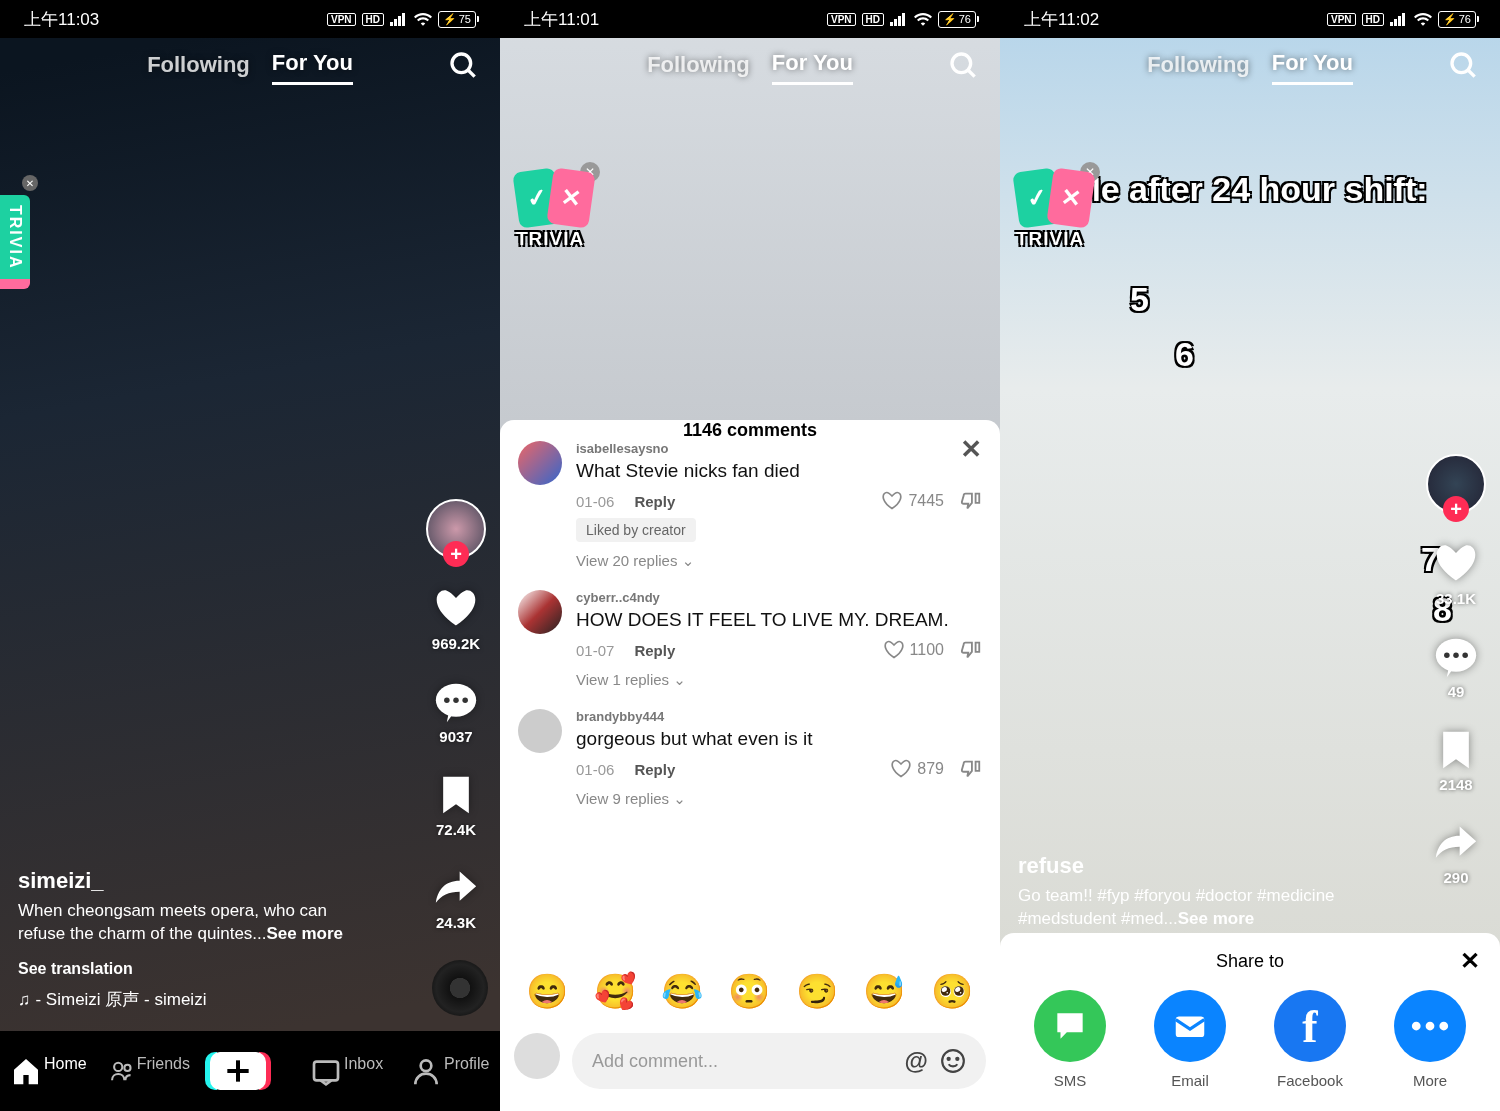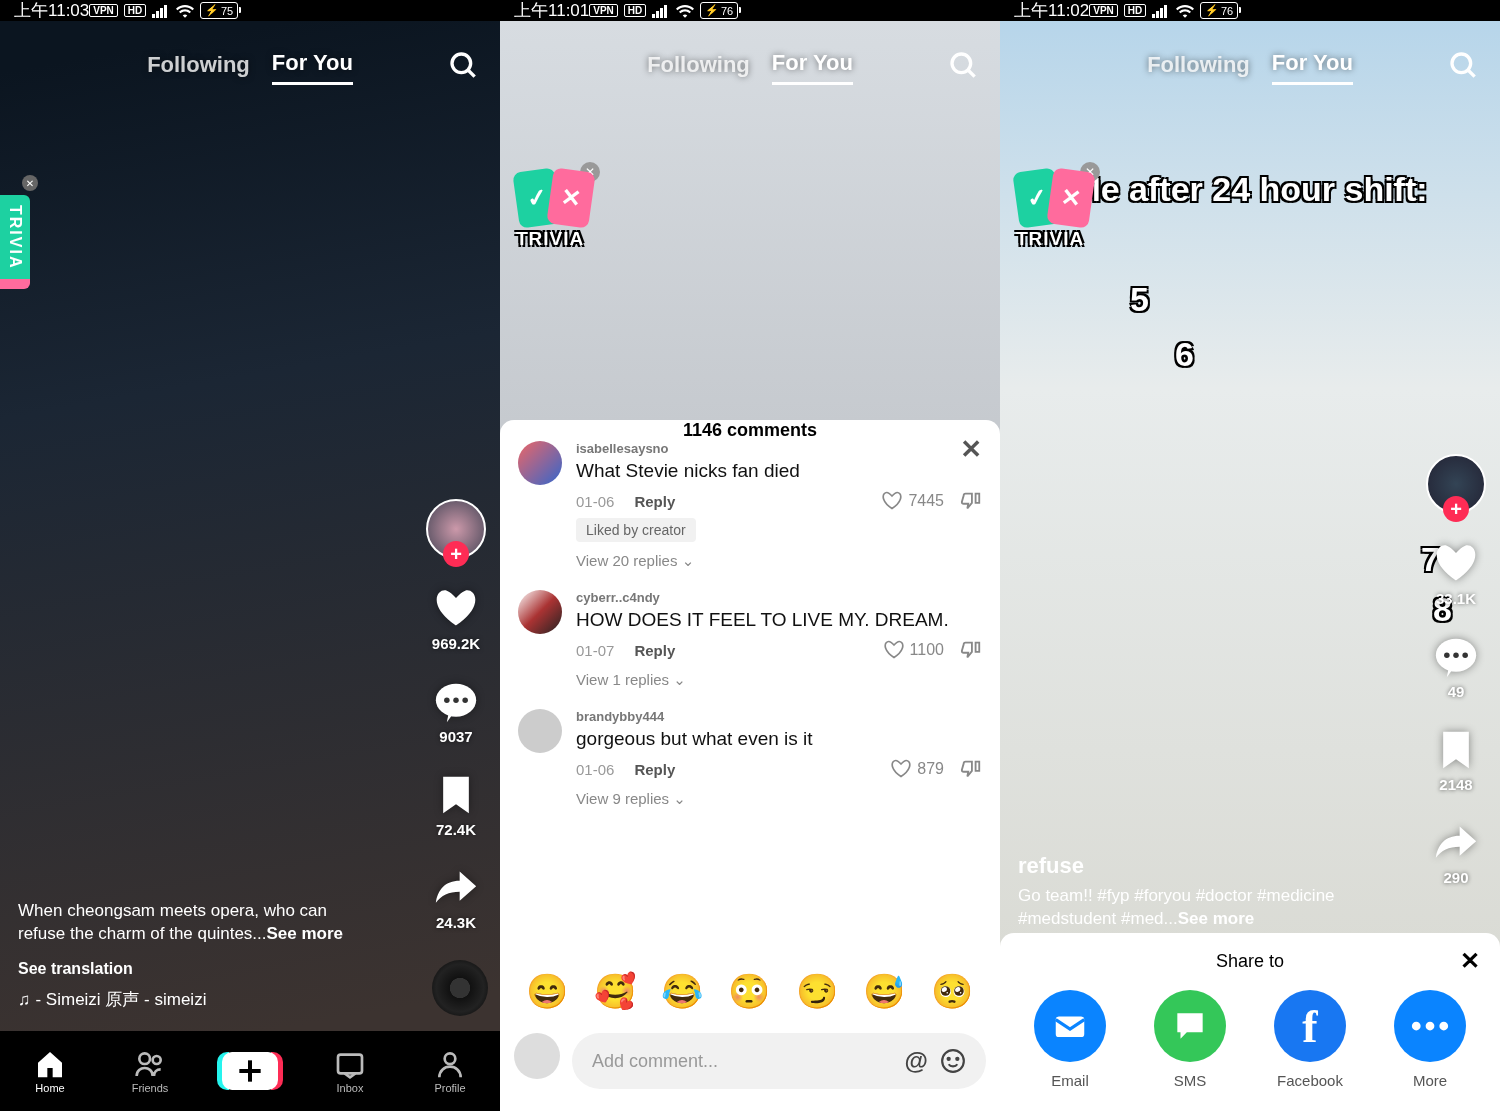--- a/index.html
+++ b/index.html
@@ -1,18 +1,18 @@
 <!DOCTYPE html>
 <html><head>
 <meta charset="utf-8">
 <style>
 * { margin: 0; padding: 0; box-sizing: border-box; font-family: -apple-system, "Helvetica Neue", Arial, sans-serif; }
 body { width: 1500px; height: 1111px; display: flex; background: #000; overflow: hidden; }
 .screen { width: 500px; height: 1111px; position: relative; overflow: hidden; color: #fff; }
-.status-bar { position: absolute; top: 0; left: 0; right: 0; height: 21px; background: #000; display: flex; justify-content: flex-start; align-items: center; padding: 0 14px; font-size: 17px; z-index: 100; }
+.status-bar { position: absolute; top: 0; left: 0; right: 0; height: 38px; background: #000; display: flex; justify-content: space-between; align-items: center; padding: 0 24px; font-size: 17px; z-index: 100; }
 .status-right { display: flex; align-items: center; gap: 6px; font-size: 13px; }
 .vpn-box { border: 1.5px solid #fff; padding: 0 3px; font-size: 10px; border-radius: 2px; font-weight: 600; }
 .sig-icon { width: 18px; height: 14px; display: flex; align-items: flex-end; gap: 1px; }
 .sig-icon span { width: 3px; background: #fff; }
 .sig-icon span:nth-child(1){height:4px}.sig-icon span:nth-child(2){height:7px}.sig-icon span:nth-child(3){height:10px}.sig-icon span:nth-child(4){height:13px}
 .batt { display: flex; align-items: center; gap: 2px; border: 1.5px solid #fff; border-radius: 3px; padding: 1px 4px; font-size: 11px; position: relative; }
 .batt::after { content: ''; position: absolute; right: -4px; top: 4px; width: 2px; height: 6px; background: #fff; border-radius: 0 1px 1px 0; }
 .top-nav { position: absolute; top: 50px; left: 0; right: 0; display: flex; justify-content: center; align-items: center; gap: 22px; z-index: 50; text-shadow: 0 0 6px rgba(0,0,0,0.5); }
 .nav-tab { font-size: 22px; font-weight: 600; color: rgba(255,255,255,0.8); padding-bottom: 6px; }
 .nav-tab.active { color: #fff; font-weight: 700; border-bottom: 3px solid #fff; }
@@ -26,21 +26,21 @@
 .avatar-ring { width: 60px; height: 60px; border-radius: 50%; border: 2px solid #fff; position: relative; background: radial-gradient(circle,#c9a,#445); }
 .avatar-plus { position: absolute; bottom: -10px; left: 50%; transform: translateX(-50%); width: 26px; height: 26px; background: #fe2c55; border-radius: 50%; display: flex; align-items: center; justify-content: center; font-size: 20px; font-weight: 700; }
 .caption { position: absolute; left: 18px; right: 130px; z-index: 40; }
 .caption .user { font-size: 22px; font-weight: 700; margin-bottom: 6px; }
 .caption .desc { font-size: 17px; line-height: 1.35; }
 .see-more { font-weight: 600; }
 .translation { font-size: 16px; margin-top: 14px; font-weight: 600; }
 .sound-row { display: flex; align-items: flex-start; gap: 8px; margin-top: 10px; font-size: 17px; }
 .disc { width: 56px; height: 56px; border-radius: 50%; background: radial-gradient(circle,#333 25%,#111 26%,#222 60%,#000); position: absolute; right: 12px; bottom: 95px; z-index: 40; }
 .bottom-nav { position: absolute; bottom: 0; left: 0; right: 0; height: 80px; background: #000; display: flex; justify-content: space-around; align-items: center; z-index: 60; }
-.nav-item { display: flex; flex-direction: column; align-items: center; gap: 2px; color: #bbb; font-size: 11px; width: 80px; }
+.nav-item { display: flex; flex-direction: row; gap: 2px; color: #bbb; font-size: 16px; width: 80px; }
 .nav-item.active { color: #fff; }
 .nav-item svg { width: 32px; height: 32px; }
 .create-btn { width: 56px; height: 38px; background: #fff; border-radius: 10px; display: flex; align-items: center; justify-content: center; position: relative; }
 .create-btn::before { content: ''; position: absolute; left: -5px; top: 0; width: 12px; height: 38px; background: #25f4ee; border-radius: 10px 0 0 10px; z-index: -1; }
 .create-btn::after { content: ''; position: absolute; right: -5px; top: 0; width: 12px; height: 38px; background: #fe2c55; border-radius: 0 10px 10px 0; z-index: -1; }
 .trivia-badge { position: absolute; z-index: 45; }
 .trivia-badge .cards { display: flex; gap: -4px; margin-bottom: 2px; }
 .trivia-badge .card { width: 42px; height: 56px; border-radius: 8px; display: flex; align-items: center; justify-content: center; font-size: 24px; font-weight: 900; color: #fff; }
 .trivia-badge .card.g { background: #1dd1a1; transform: rotate(-8deg); margin-right: -8px; }
 .trivia-badge .card.p { background: #ff6b9d; transform: rotate(8deg); }
@@ -153,20 +153,21 @@
     </div>
     <div class="rail-item">
       <svg viewBox="0 0 24 24" fill="#fff">
           <path d="M14 3l9 8-9 8v-5c-6 0-10 2-13 6 1-7 5-12 13-12V3z"></path>
         </svg>
       <span class="rail-count">24.3K</span>
     </div>
   </div>
   <div class="disc"></div>
   <div class="caption" style="bottom:100px">
+    <div class="user">simeizi_</div>
     <div class="desc"><span>When cheongsam meets opera, who can refuse the charm of the quintes...</span><span class="see-more">See more</span></div>
     <div class="translation">See translation</div>
     <div class="sound-row">
         <span>♫ - Simeizi   原声 - simeizi</span>
       </div>
   </div>
   <div class="bottom-nav">
     <div class="nav-item active">
         <svg viewBox="0 0 24 24" fill="#fff">
           <path d="M3 11l9-8 9 8v11H14v-7h-4v7H3V11z"></path>
@@ -430,35 +431,35 @@
     <div class="desc"><span>Go team!! #fyp #foryou #doctor #medicine #medstudent #med...</span><span class="see-more">See more</span></div>
   </div>
 
   <div class="share-panel">
     <div class="share-header">
       <span>Share to</span>
       <span class="share-close">✕</span>
     </div>
     <div class="share-row">
       <div class="share-item">
+        <div class="share-circle" style="background:#34c759">
+            <svg width="38" height="38" viewBox="0 0 24 24" fill="#fff">
+              <path d="M4 4h16v12H10l-4 4V16H4z"></path>
+            </svg>
+          </div>
+        <span class="share-label">SMS</span>
+      </div>
+      <div class="share-item">
         <div class="share-circle" style="background:#0a84ff">
             <svg width="38" height="38" viewBox="0 0 24 24" fill="#fff">
               <rect x="3" y="6" width="18" height="13" rx="2"></rect>
               <path d="M3 8l9 6 9-6" stroke="#0a84ff" stroke-width="2" fill="none"></path>
             </svg>
           </div>
         <span class="share-label">Email</span>
-      </div>
-      <div class="share-item">
-        <div class="share-circle" style="background:#34c759">
-            <svg width="38" height="38" viewBox="0 0 24 24" fill="#fff">
-              <path d="M4 4h16v12H10l-4 4V16H4z"></path>
-            </svg>
-          </div>
-        <span class="share-label">SMS</span>
       </div>
       <div class="share-item">
         <div class="share-circle" style="background:#1877f2">
             <span style="color:#fff;font-size:46px;font-weight:900;font-family:Georgia">f</span>
           </div>
         <span class="share-label">Facebook</span>
       </div>
       <div class="share-item">
         <div class="share-circle" style="background:#0a84ff">
             <svg width="38" height="10" viewBox="0 0 30 8" fill="#fff">

